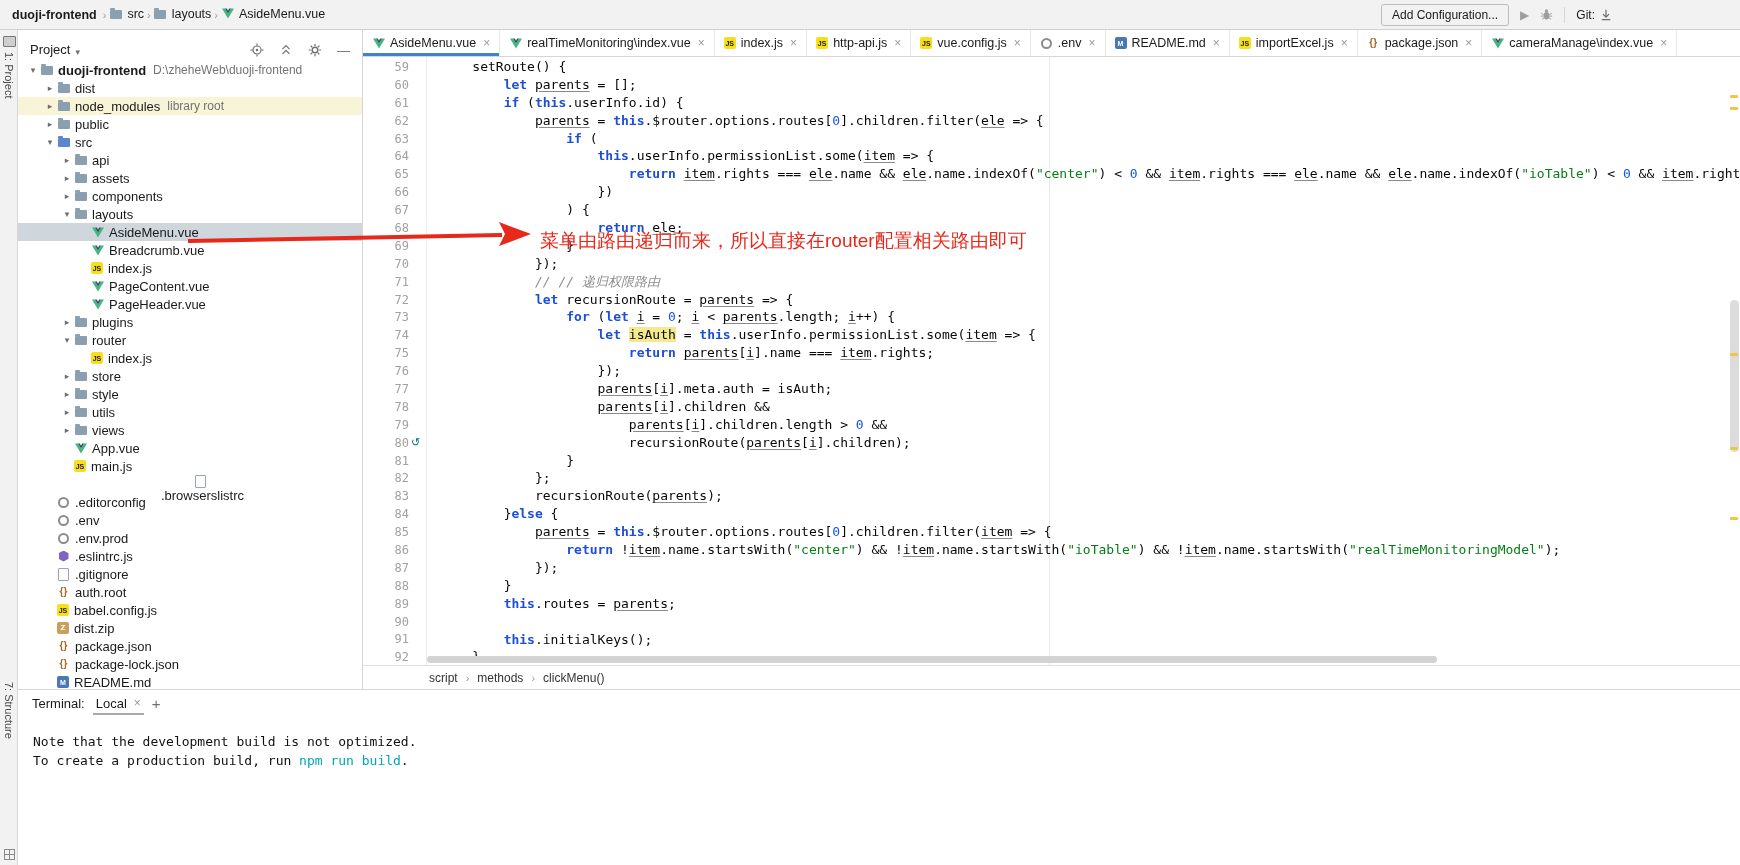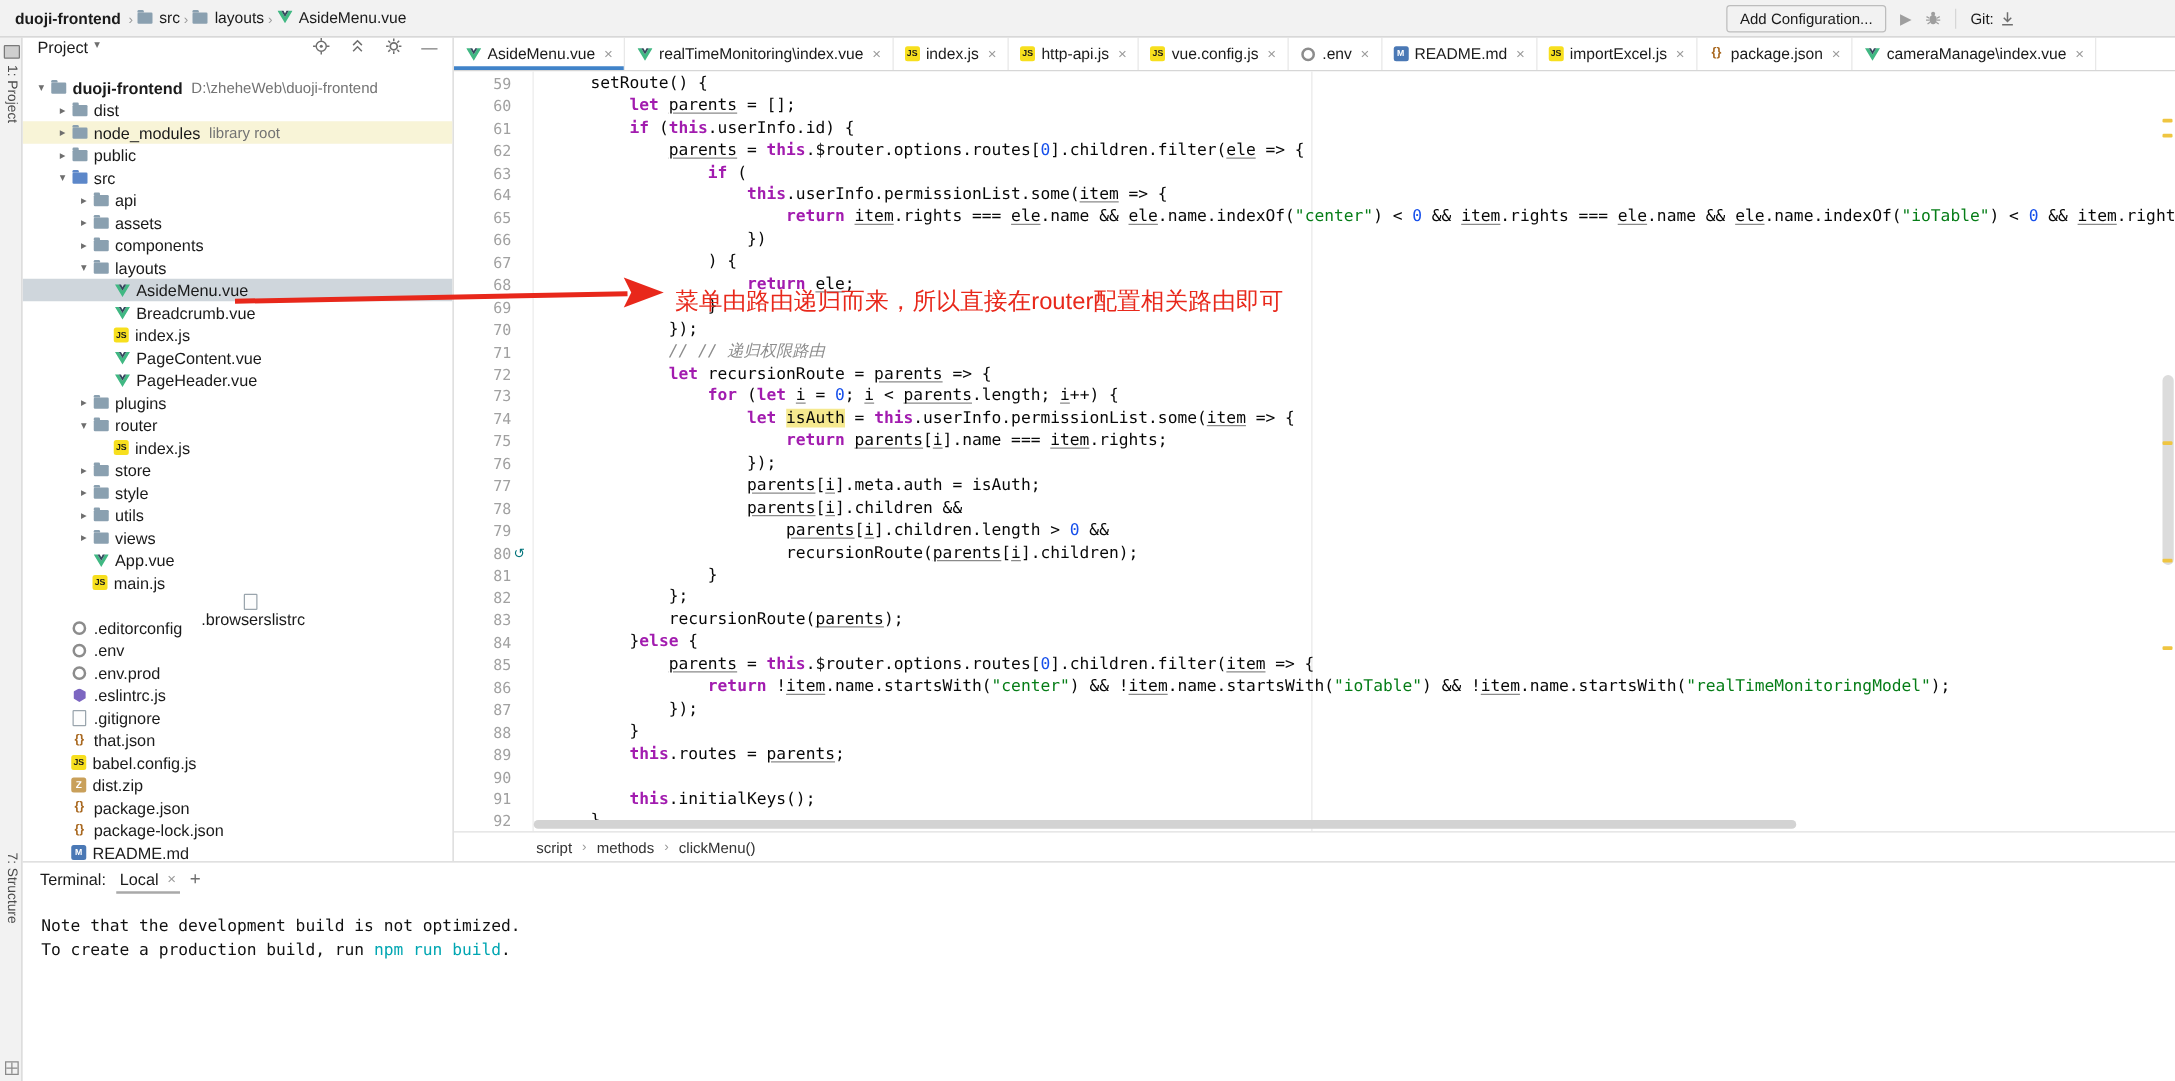--- a/index.html
+++ b/index.html
@@ -30,21 +30,21 @@
   .stripe-top{top:6px}.stripe-bottom{top:652px}
   .vtext{writing-mode:vertical-rl;font-size:11px;white-space:nowrap}
   .mini-ic{width:11px;height:9px;border:1px solid #7a7a7a;border-radius:1px;background:#cfcfcf}
   .corner-ic{position:absolute;left:4px;bottom:5px;width:9px;height:9px;border:1px solid #8a8a8a;
              background:linear-gradient(#8a8a8a,#8a8a8a) 50% 0/1px 100% no-repeat,
                         linear-gradient(#8a8a8a,#8a8a8a) 0 50%/100% 1px no-repeat}
 
   
   .project{position:absolute;left:18px;top:30px;width:345px;height:659px;background:#fff;
            border-right:1px solid #D6D6D6;box-sizing:border-box;overflow:hidden;z-index:1}
-  .proj-header{height:27px;display:flex;align-items:flex-start;padding-left:12px;font-size:13px;gap:5px}
+  .proj-header{height:27px;display:flex;align-items:flex-end;padding-left:12px;font-size:13px;gap:5px}
   .proj-caret{color:#6e6e6e;font-size:9px}
   .proj-tools{margin-left:auto;display:flex;align-items:center;gap:15px;padding-right:12px;color:#6e6e6e}
   .tool-min{font-size:13px;color:#6e6e6e;line-height:1}
   .tree{padding-top:4px;font-size:13px}
   .trow{height:18px;display:flex;align-items:center;white-space:nowrap;cursor:default}
   .trow.sel{background:#CFD6DC}
   .trow.lib{background:#F8F4D7}
   .chev{width:14px;flex:none;text-align:center;color:#6e6e6e;font-size:9px}
   .lbl{color:#1a1a1a}.lbl.b{font-weight:bold}
   .sfx{color:#737373;font-size:12px;margin-left:7px}
@@ -82,21 +82,21 @@
   .code-wrap{position:absolute;left:0;top:27px;right:0;bottom:24px;overflow:hidden;display:flex}
   .gutter{width:64px;flex:none;border-right:1px solid #ECECEC;box-sizing:border-box;padding-top:1px}
   .gut-row{height:17.9px;display:flex;align-items:center;justify-content:flex-end;padding-right:4px}
   .gut-num{color:#A1A1A1;font:12px "DejaVu Sans Mono","Liberation Mono",monospace;text-align:right}
   .gut-ic{width:13px;text-align:center;font-size:11px;color:#00737A;
           font-family:"DejaVu Sans",sans-serif}
   .code{flex:1;position:relative;z-index:1;padding:1px 0 0 14px;white-space:pre;overflow:hidden;
         font:13px/17.9px "DejaVu Sans Mono","Liberation Mono",monospace;color:#080808}
   .cline{height:17.9px}
   .guide{position:absolute;left:686px;top:0;bottom:0;width:1px;background:#E9E9E9;z-index:0}
-  .s-kw{color:#a21caf;font-weight:bold}
+  .s-kw{color:#1d4ed8;font-weight:bold}
   .s-pr{text-decoration:underline;text-decoration-color:#8a8a8a;text-underline-offset:2px}
   .s-str{color:#067D17}
   .s-num{color:#1750EB}
   .s-com{color:#8C8C8C;font-style:italic}
   .s-hl{background:#F5E98F}
   .s-cmd{color:#00A6B2}
   .vscroll{position:absolute;right:0;top:27px;bottom:24px;width:13px;z-index:3}
   .vthumb{position:absolute;right:1px;top:40%;height:25%;width:9px;background:#DCDCDC;border-radius:5px}
   .mark{position:absolute;right:2px;width:8px;height:3px;background:#EFC541;border-radius:1px}
   .hscroll{position:absolute;left:64px;right:18px;bottom:25px;height:8px;z-index:3}
@@ -410,21 +410,21 @@
       <div class="trow" style="padding-left: 25px;">
         <span class="chev"></span>
         <span class="fic fic-txt">
           <span class="gfile"></span>
         </span>
         <span class="lbl">.gitignore</span>
       </div>
       <div class="trow" style="padding-left: 25px;">
         <span class="chev"></span>
         <span class="fic fic-json">{}</span>
-        <span class="lbl">that.json</span>
+        <span class="lbl">auth.root</span>
       </div>
       <div class="trow" style="padding-left: 25px;">
         <span class="chev"></span>
         <span class="fic fic-js">JS</span>
         <span class="lbl">babel.config.js</span>
       </div>
       <div class="trow" style="padding-left: 25px;">
         <span class="chev"></span>
         <span class="fic fic-zip">Z</span>
         <span class="lbl">dist.zip</span>

